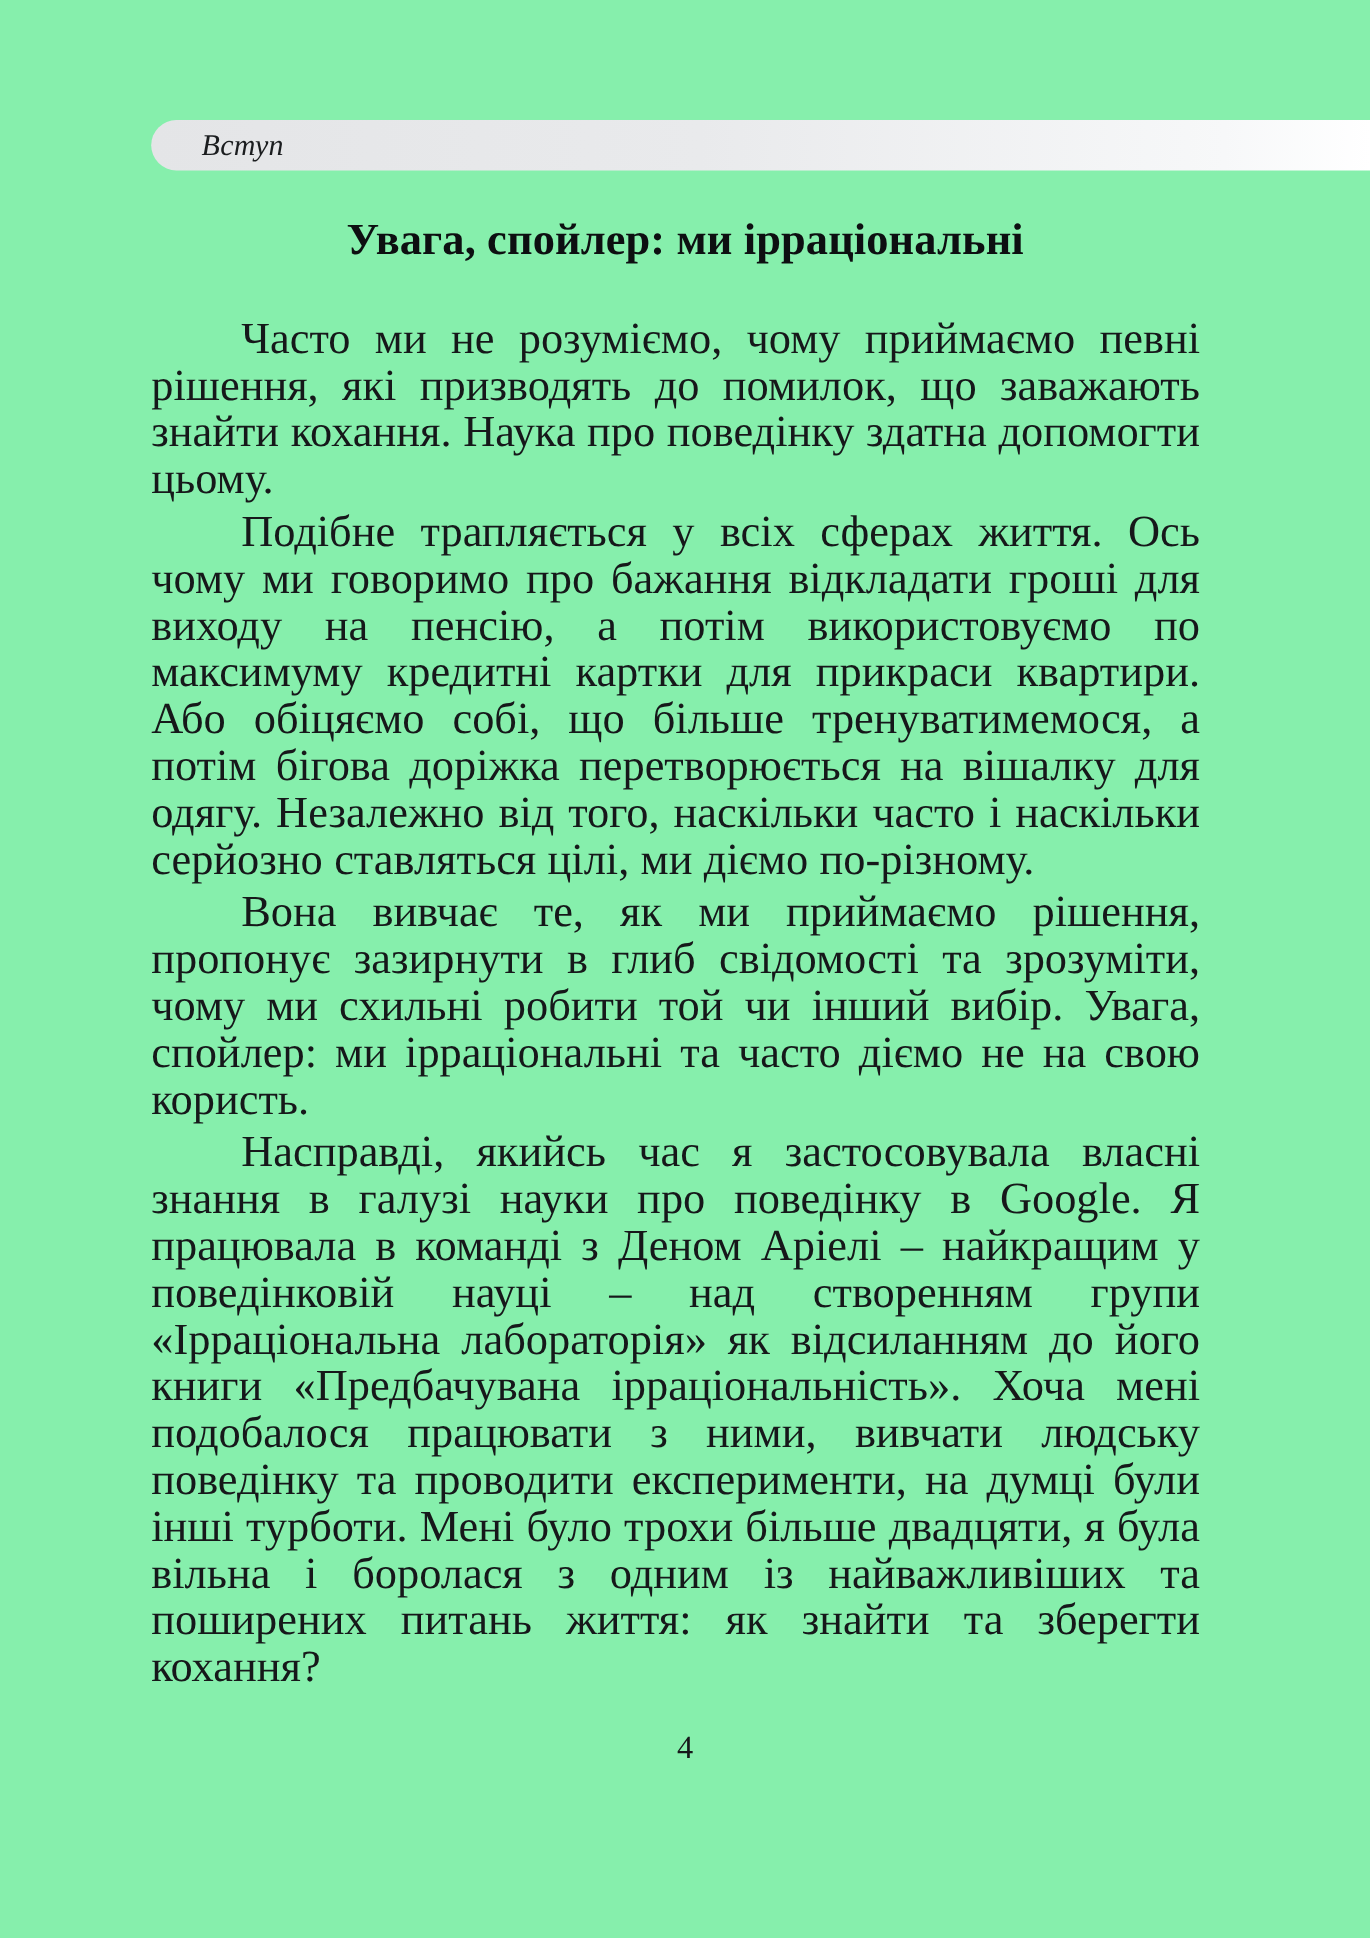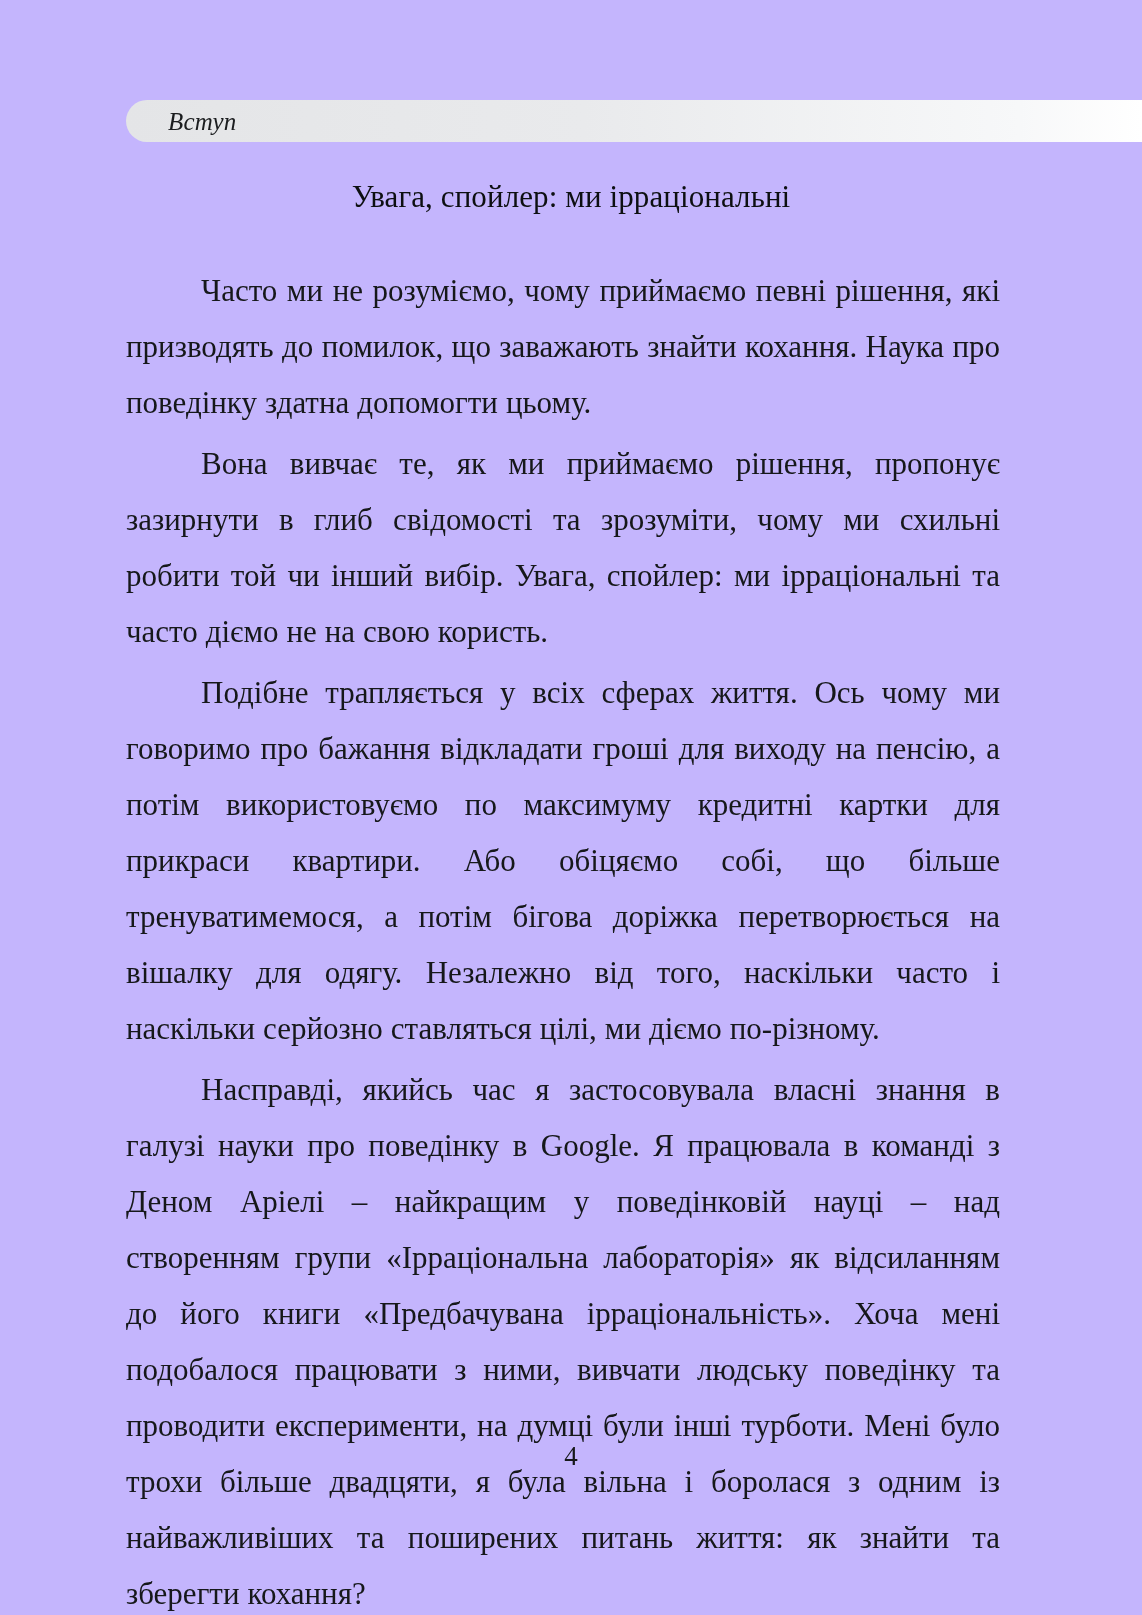--- a/index.html
+++ b/index.html
@@ -12,21 +12,21 @@
     height: 1615px;
     position: relative;
     font-family: "Liberation Serif", "DejaVu Serif", serif;
     color: #16181a;
     overflow: hidden;
   }
 
   .page {
     position: absolute;
     inset: 0;
-    background: #c4b5fd;
+    background: #86efac;
   }
 
   
   .header-band {
     position: absolute;
     top: 100px;
     left: 126px;
     right: 0;
     height: 42px;
   }
@@ -50,40 +50,40 @@
     color: #1b1d1f;
     letter-spacing: 0.2px;
   }
 
   .chapter-title {
     position: absolute;
     top: 155px;
     left: 126px;
     width: 890px;
     text-align: center;
-    font-size: 31px;
-    font-weight: normal;
+    font-size: 37px;
+    font-weight: bold;
     line-height: 42px;
     letter-spacing: 0.1px;
     color: #0d0f11;
   }
 
   .body-text {
     position: absolute;
     top: 263px;
     left: 126px;
     width: 890px;
   }
 
   .body-text p {
     margin: 0 16px 5px 0;
     text-indent: 75px;
     text-align: justify;
-    font-size: 31px;
-    line-height: 56px;
+    font-size: 37px;
+    line-height: 39px;
     color: #16181a;
     word-spacing: 0.2px;
     -webkit-hyphens: none;
     hyphens: none;
   }
 
   .folio {
     position: absolute;
     top: 1440px;
     left: 0;
@@ -101,20 +101,20 @@
 
   <div class="header-band">
     <div class="header-tab"></div>
     <div class="header-text">Вступ</div>
   </div>
 
   <h1 class="chapter-title">Увага, спойлер: ми ірраціональні</h1>
 
   <div class="body-text">
     <p>Часто ми не розуміємо, чому приймаємо певні рішення, які призводять до помилок, що заважають знайти кохання. Наука про поведінку здатна допомогти цьому.</p>
+    <p>Подібне трапляється у всіх сферах життя. Ось чому ми говоримо про бажання відкладати гроші для виходу на пенсію, а потім використовуємо по максимуму кредитні картки для прикраси квартири. Або обіцяємо собі, що більше тренуватимемося, а потім бігова доріжка перетворюється на вішалку для одягу. Незалежно від того, наскільки часто і наскільки серйозно ставляться цілі, ми діємо по-різному.</p>
     <p>Вона вивчає те, як ми приймаємо рішення, пропонує зазирнути в глиб свідомості та зрозуміти, чому ми схильні робити той чи інший вибір. Увага, спойлер: ми ірраціональні та часто діємо не на свою користь.</p>
-    <p>Подібне трапляється у всіх сферах життя. Ось чому ми говоримо про бажання відкладати гроші для виходу на пенсію, а потім використовуємо по максимуму кредитні картки для прикраси квартири. Або обіцяємо собі, що більше тренуватимемося, а потім бігова доріжка перетворюється на вішалку для одягу. Незалежно від того, наскільки часто і наскільки серйозно ставляться цілі, ми діємо по-різному.</p>
     <p>Насправді, якийсь час я застосовувала власні знання в галузі науки про поведінку в Google. Я працювала в команді з Деном Аріелі – найкращим у поведінковій науці – над створенням групи «Ірраціональна лабораторія» як відсиланням до його книги «Предбачувана ірраціональність». Хоча мені подобалося працювати з ними, вивчати людську поведінку та проводити експерименти, на думці були інші турботи. Мені було трохи більше двадцяти, я була вільна і боролася з одним із найважливіших та поширених питань життя: як знайти та зберегти кохання?</p>
   </div>
 
   <div class="folio">4</div>
 
 </div>
 
 </body></html>

